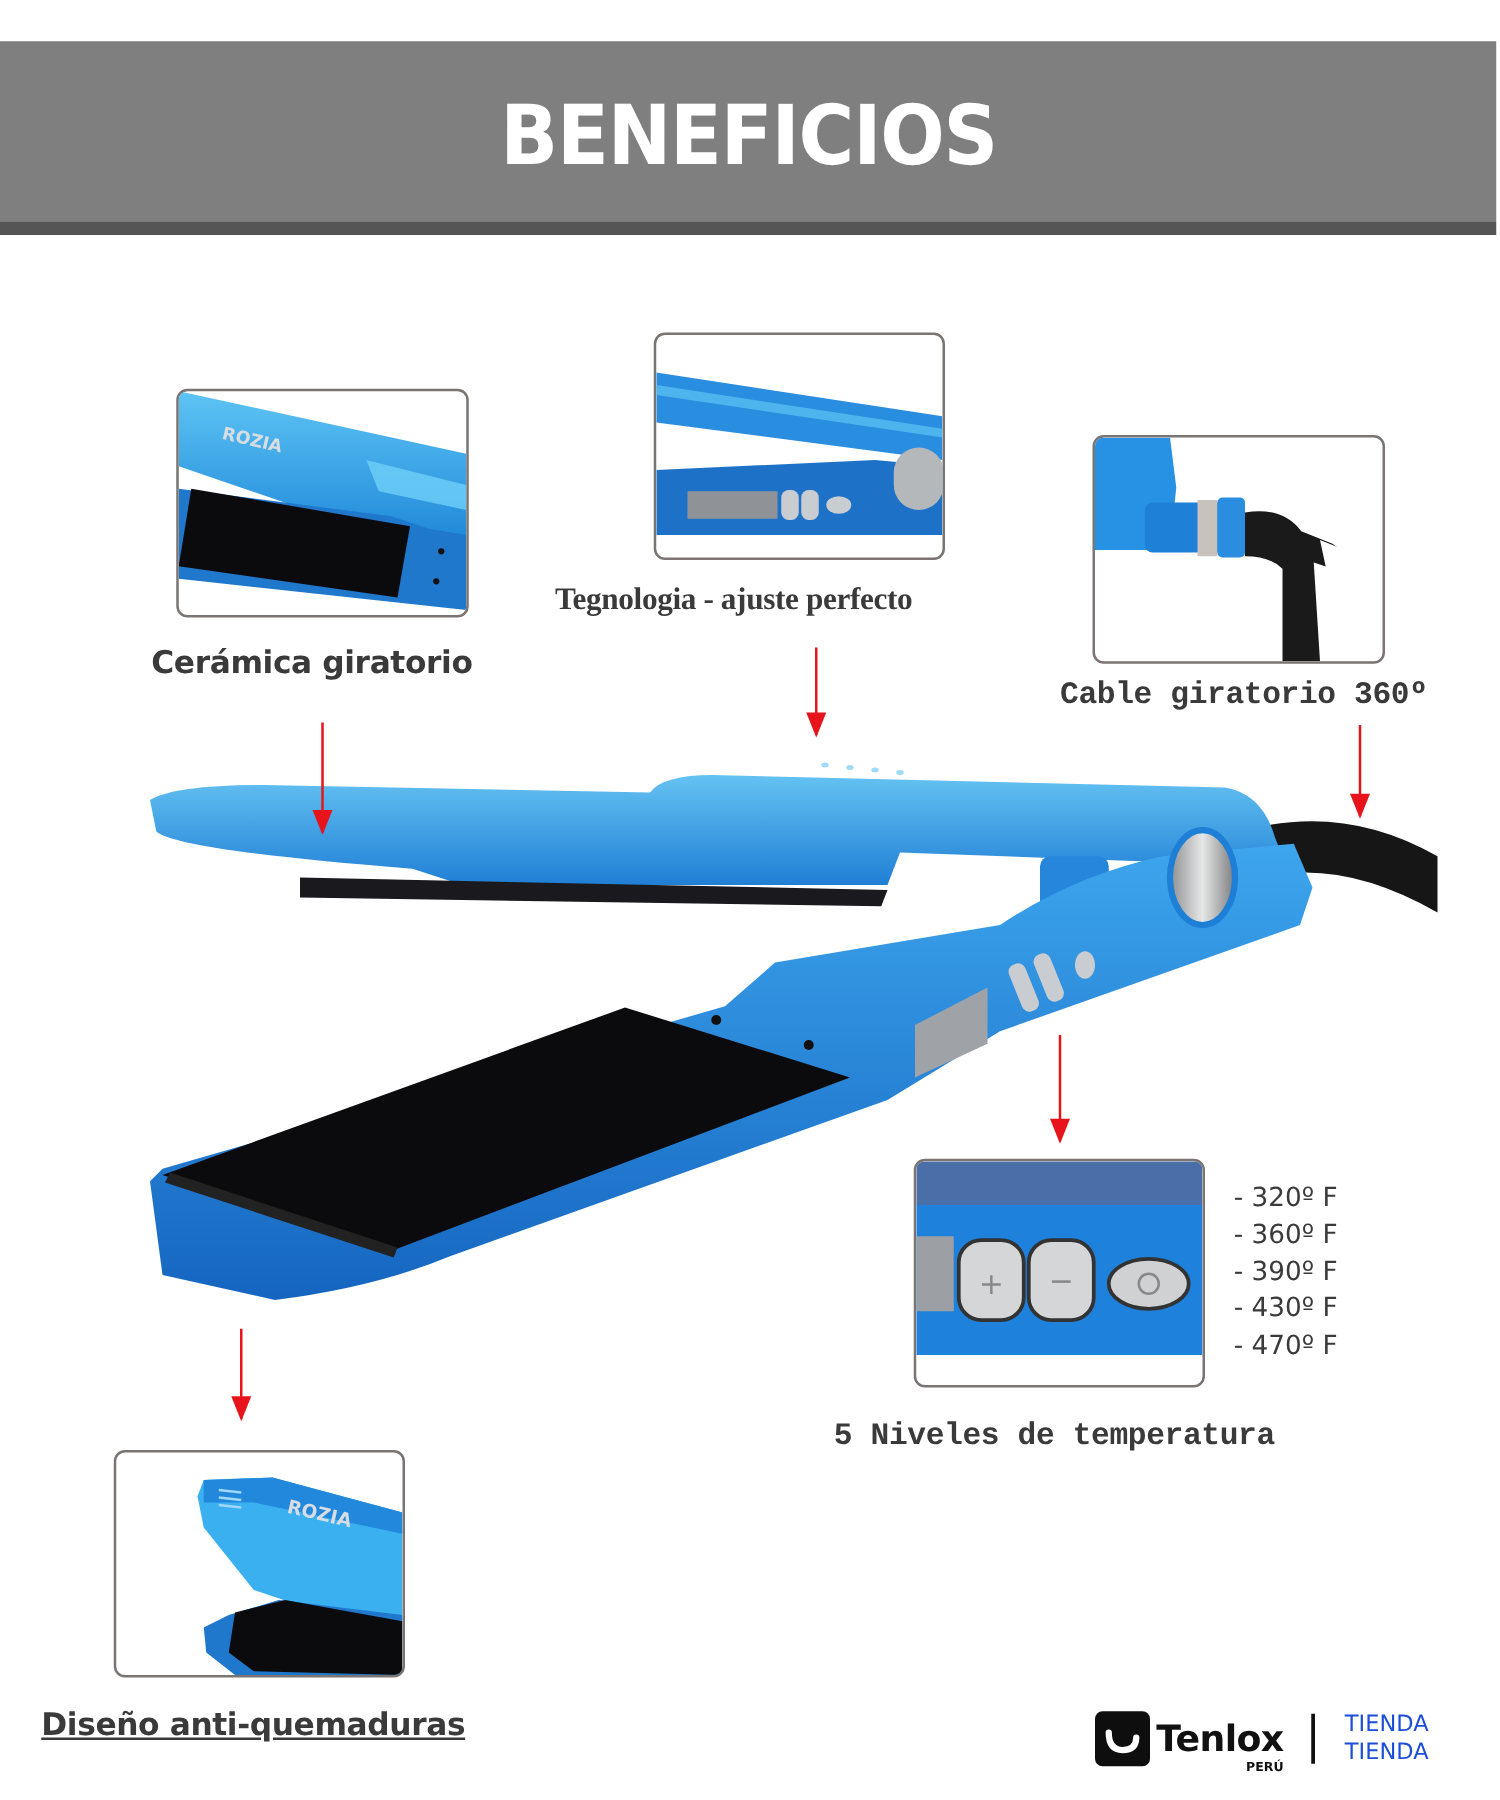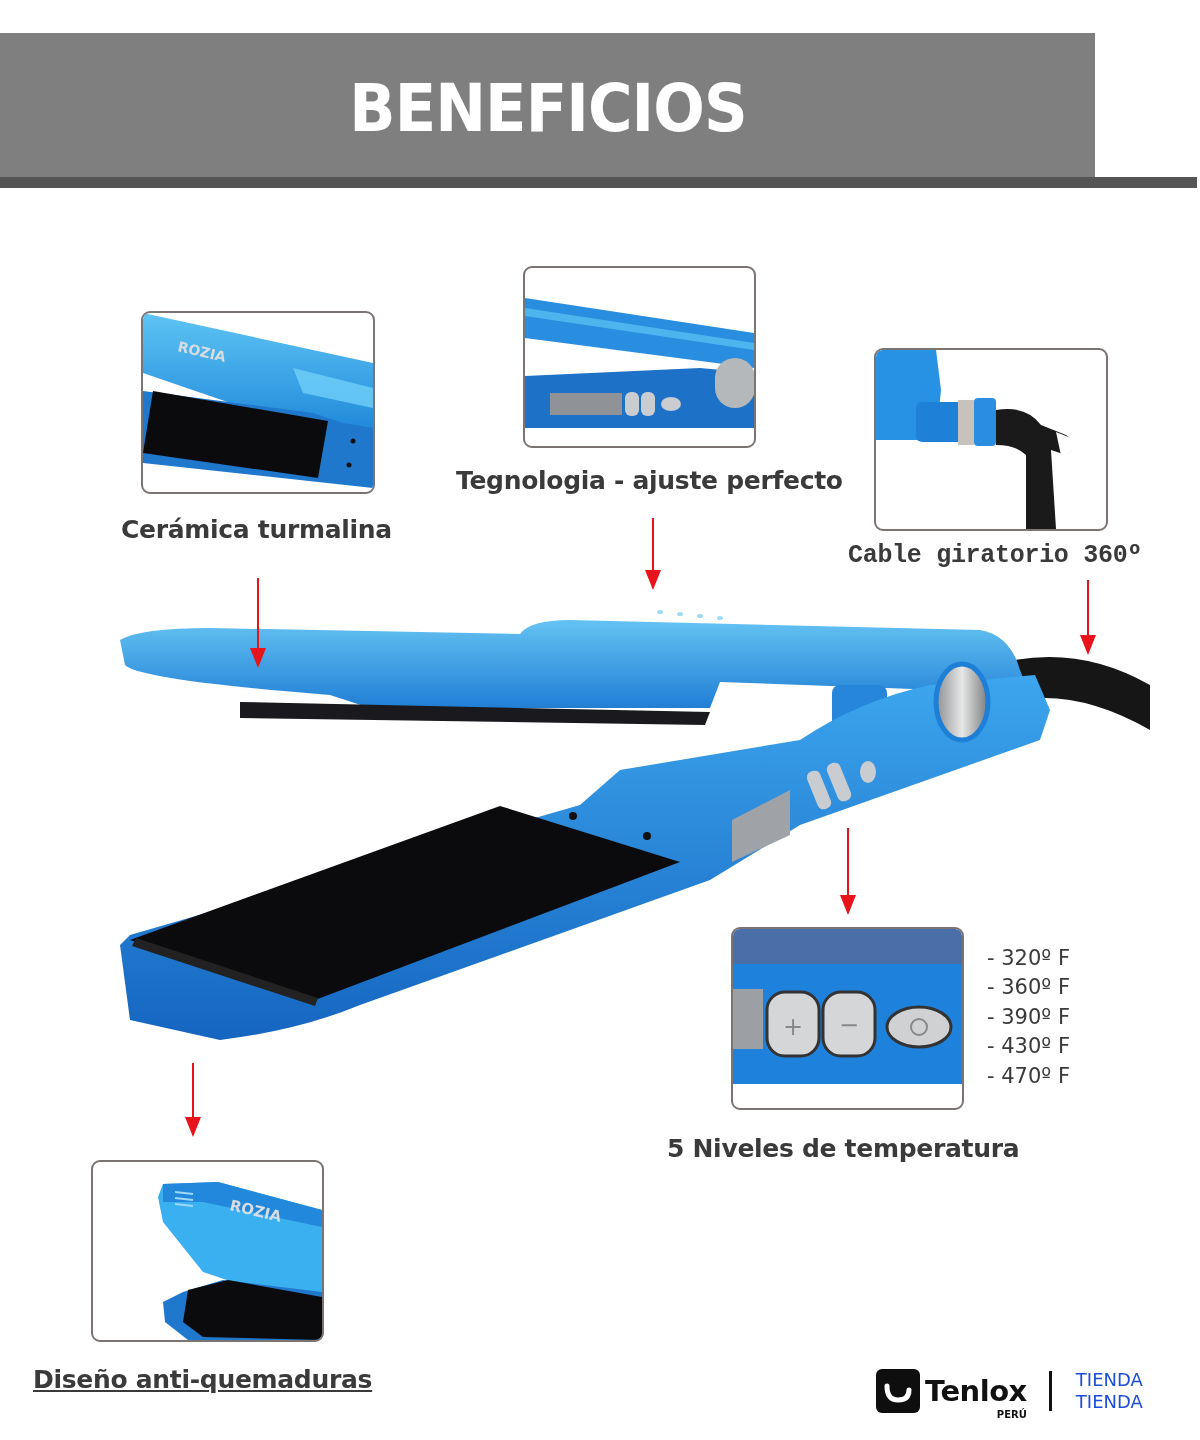--- a/index.html
+++ b/index.html
@@ -3,21 +3,21 @@
 <meta charset="utf-8">
 <style>
   html, body { margin:0; padding:0; }
   body {
     width:1200px; height:1440px; position:relative; overflow:hidden;
     background:#ffffff;
     font-family:"DejaVu Sans", "Liberation Sans", sans-serif;
     color:#333333;
   }
   .header {
-    position:absolute; left:0; top:33px; width:1095px; height:144px;
+    position:absolute; left:0; top:33px; width:1197px; height:144px;
     background:#7f7f7f;
     display:flex; align-items:center; justify-content:center;
   }
   .header-strip {
     position:absolute; left:0; top:177px; width:1197px; height:11px; background:#555555;
   }
   .header-title {
     color:#ffffff; font-family:"DejaVu Sans", sans-serif; font-weight:bold;
     font-size:66px; letter-spacing:-1px; transform:scaleX(0.92);
     padding-top:6px;
@@ -82,35 +82,35 @@
     </defs>
     <polygon points="0,0 230,50 230,120 190,125 0,60" fill="url(#g1)"></polygon>
     <polygon points="150,55 230,75 230,95 160,80" fill="#6fd0f8" opacity="0.8"></polygon>
     <polygon points="0,78 170,100 200,110 230,115 230,175 0,150" fill="#1f78cc"></polygon>
     <polygon points="10,78 185,108 175,165 0,140" fill="#0b0b0e"></polygon>
     <circle cx="210" cy="128" r="2.5" fill="#111"></circle>
     <circle cx="206" cy="152" r="2.5" fill="#111"></circle>
     <text x="34" y="38" fill="#d8dde3" font-family="DejaVu Sans, sans-serif" font-weight="bold" font-size="14" transform="rotate(13 34 38)">ROZIA</text>
   </svg>
 </div>
-<div class="caption" style="left:121px;top:515px;">Cerámica turmalina</div>
+<div class="caption" style="left:121px;top:515px;">Cerámica giratorio</div>
 
 <div class="thumb" style="left:523px;top:266px;width:233px;height:182px;">
   <svg width="229" height="178" viewBox="0 0 229 178">
     <polygon points="0,30 229,65 229,100 0,70" fill="#2a8ee0"></polygon>
     <polygon points="0,40 229,75 229,82 0,48" fill="#5ec4f4" opacity="0.7"></polygon>
     <polygon points="0,108 175,100 229,105 229,160 0,160" fill="#1d72c8"></polygon>
     <rect x="25" y="125" width="72" height="22" fill="#8f9398"></rect>
     <rect x="100" y="124" width="14" height="24" rx="6" fill="#c9ccd0"></rect>
     <rect x="116" y="124" width="14" height="24" rx="6" fill="#c9ccd0"></rect>
     <ellipse cx="146" cy="136" rx="10" ry="7" fill="#c9ccd0"></ellipse>
     <rect x="190" y="90" width="40" height="50" rx="20" fill="#b5b8bb"></rect>
   </svg>
 </div>
-<div class="caption" style="left:456px;top:466px;">Tegnologia - ajuste perfecto</div>
+<div class="caption" style="left:444px;top:466px;font-family:Liberation Serif, serif;">Tegnologia - ajuste perfecto</div>
 
 <div class="thumb" style="left:874px;top:348px;width:234px;height:183px;">
   <svg width="230" height="179" viewBox="0 0 230 179">
     <path d="M0,0 L60,0 L65,40 L60,90 L0,90 Z" fill="#2791e4"></path>
     <rect x="40" y="52" width="75" height="40" rx="6" fill="#1f80d8"></rect>
     <rect x="82" y="50" width="16" height="45" fill="#c7c2bc"></rect>
     <rect x="98" y="48" width="22" height="48" rx="4" fill="#2a8de0"></rect>
     <path d="M120,60 Q150,55 165,75 L190,85 Q205,95 190,105 L175,100 L180,179 L150,179 L150,105 Q140,95 120,95 Z" fill="#1a1a1a"></path>
     <path d="M180,82 L205,92 L186,110 Z" fill="#ffffff"></path>
   </svg>
@@ -177,21 +177,21 @@
     <circle cx="186" cy="98" r="8" fill="none" stroke="#888" stroke-width="2"></circle>
   </svg>
 </div>
 <div class="temps">
   <div>- 320º F</div>
   <div>- 360º F</div>
   <div>- 390º F</div>
   <div>- 430º F</div>
   <div>- 470º F</div>
 </div>
-<div class="caption" style="left:667px;top:1134px;">5 Niveles de temperatura</div>
+<div class="caption" style="left:667px;top:1134px;font-family:Liberation Mono, monospace;">5 Niveles de temperatura</div>
 
 <div class="thumb" style="left:91px;top:1160px;width:233px;height:182px;">
   <svg width="229" height="178" viewBox="0 0 229 178">
     <polygon points="70,22 125,20 229,48 229,150 110,110 70,60 65,35" fill="#3ab0f0"></polygon>
     <polygon points="70,22 125,20 229,48 229,65 110,40 70,40" fill="#2288dc"></polygon>
     <g stroke="#9fd8f6" stroke-width="2">
       <line x1="82" y1="30" x2="100" y2="32"></line>
         <line x1="82" y1="36" x2="100" y2="38"></line>
         <line x1="82" y1="42" x2="100" y2="44"></line>
     </g>

